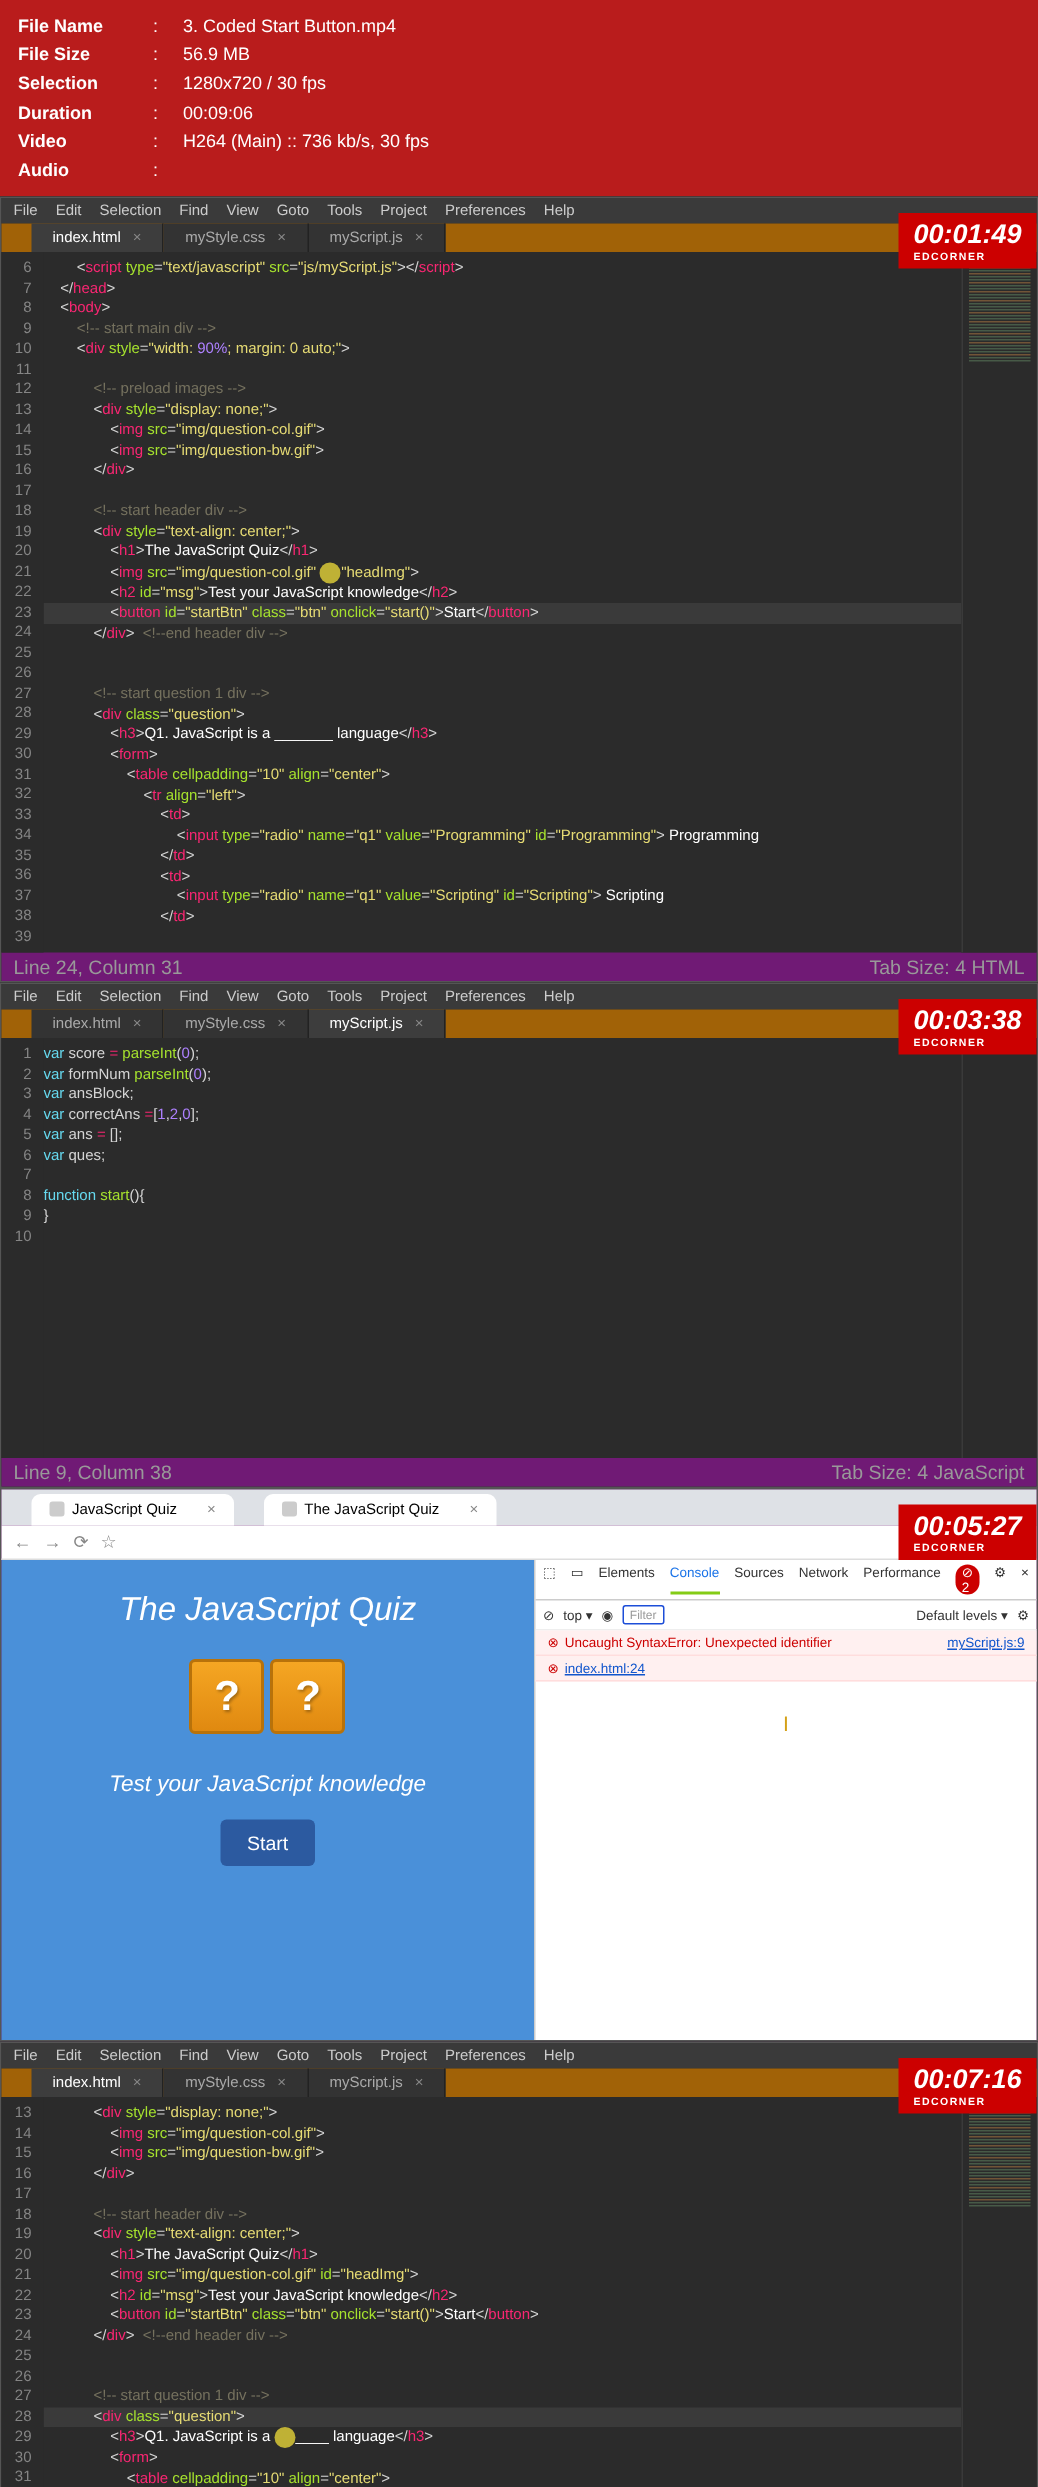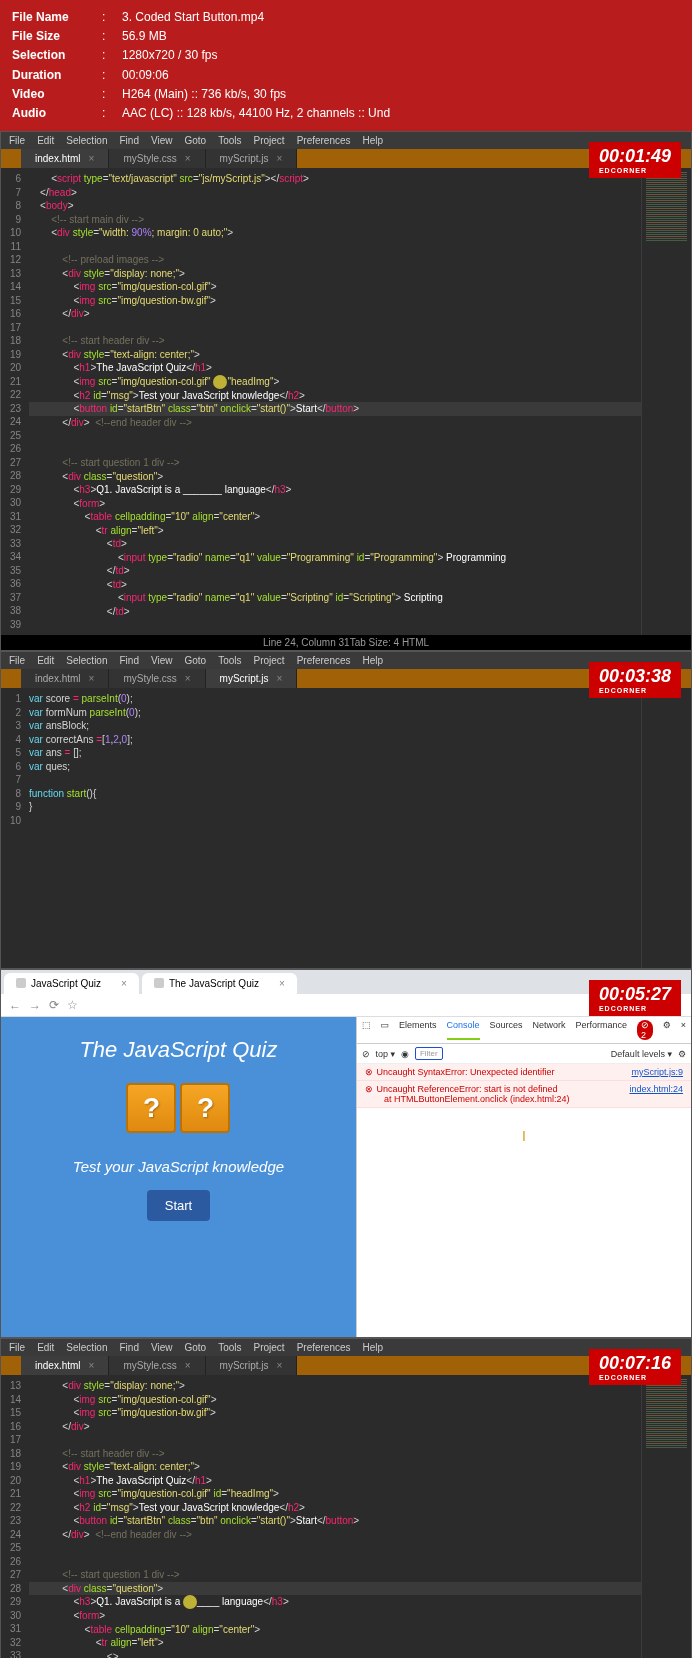--- a/index.html
+++ b/index.html
@@ -4,47 +4,47 @@
 <style>
 *{margin:0;padding:0;box-sizing:border-box;font-family:Arial,sans-serif}
 body{background:#000;width:692px}
 .meta{background:#b91c1c;color:#fff;padding:8px 12px;font-size:12px;line-height:1.6}
 .meta-row{display:flex}
 .meta-label{width:90px;font-weight:bold}
 .meta-sep{width:20px}
 .panel{position:relative;background:#2b2b2b;border:1px solid #555}
 .menubar{background:#3a3a3a;color:#ccc;font-size:10px;padding:3px 8px;display:flex;gap:12px}
 .menubar span{cursor:pointer}
-.timestamp{position:absolute;right:10px;top:10px;background:#c00;color:#fff;padding:4px 10px;font-family:'Courier New',monospace;font-size:18px;font-style:italic;font-weight:bold;z-index:10}
+.timestamp{position:absolute;right:0;top:10px;background:#c00;color:#fff;padding:4px 10px;font-family:'Courier New',monospace;font-size:18px;font-style:italic;font-weight:bold;z-index:10}
 .timestamp .brand{font-size:7px;display:block;font-style:normal;letter-spacing:1px}
 .tabs{background:#a16207;display:flex;font-size:10px;color:#aaa;padding-left:20px}
 .tab{padding:4px 14px;background:#333;border-right:1px solid #222}
 .tab.active{background:#3d3d3d;color:#fff}
 .tab .x{margin-left:8px;color:#888}
 .editor{background:#2b2b2b;display:flex;font-family:Consolas,monospace;font-size:10px;line-height:1.35}
 .gutter{background:#2b2b2b;color:#858585;text-align:right;padding:4px 8px 4px 4px;user-select:none;min-width:28px}
 .code{flex:1;padding:4px 0;color:#d4d4d4;white-space:pre;overflow:hidden}
 .minimap{width:50px;background:#2b2b2b;border-left:1px solid #3a3a3a;padding:4px}
 .mm-line{height:1px;margin-bottom:1px;background:#5a7a5a;opacity:.6}
 .mm-line.o{background:#a07040}
-.status{background:#000000;color:#999;font-size:10px;padding:2px 8px;display:flex;justify-content:center}
+.status{background:#701a75;color:#999;font-size:13px;padding:2px 8px;display:flex;justify-content:space-between}
 .hl-line{background:#3a3a3a;display:inline-block;width:100%}
 .tag{color:#f92672}
 .attr{color:#a6e22e}
 .str{color:#e6db74}
 .com{color:#75715e}
 .num{color:#ae81ff}
 .fn{color:#a6e22e}
 .var{color:#66d9ef}
 .op{color:#f92672}
 .txt{color:#fff}
 .cursor-hl{background:#ffeb3b;border-radius:50%;display:inline-block;width:14px;height:14px;vertical-align:middle;opacity:.7}
 .browser{background:#701a75}
 .chrome-tabs{background:#dee1e6;display:flex;font-size:10px;padding-top:3px}
-.chrome-tab{background:#fff;padding:5px 12px;border-radius:6px 6px 0 0;display:flex;align-items:flex-start;gap:5px;margin-left:3px}
+.chrome-tab{background:#fff;padding:5px 12px;border-radius:6px 6px 0 0;display:flex;align-items:flex-start;gap:5px;margin-left:20px}
 .chrome-tab .fav{width:10px;height:10px;background:#ccc;border-radius:2px}
 .addr-bar{background:#fff;padding:4px 8px;display:flex;align-items:center;gap:8px;font-size:10px;color:#555;border-bottom:1px solid #ddd}
 .addr-input{flex:1;background:#f1f3f4;border-radius:12px;padding:3px 10px}
 .browser-body{display:flex;height:320px}
 .quiz-area{flex:1;background:#4a90d9;color:#fff;text-align:center;padding:20px;font-family:Georgia,serif}
 .quiz-title{font-style:italic;font-size:22px;margin-bottom:20px}
 .quiz-boxes{display:flex;justify-content:center;gap:4px;margin-bottom:25px}
 .qbox{width:50px;height:50px;background:linear-gradient(#f5a623,#e08910);border:2px solid #b8720a;border-radius:4px;display:flex;align-items:center;justify-content:center;font-size:28px;font-weight:bold;color:#fff;text-shadow:1px 1px 2px rgba(0,0,0,.3)}
 .quiz-sub{font-style:italic;font-size:15px;margin-bottom:15px}
 .start-btn{background:#2c5aa0;color:#fff;border:none;padding:8px 18px;border-radius:4px;font-size:13px;cursor:pointer}
@@ -85,21 +85,20 @@
       <div>00:09:06</div>
     </div>
   <div class="meta-row">
       <div class="meta-label">Video</div>
       <div class="meta-sep">:</div>
       <div>H264 (Main) :: 736 kb/s, 30 fps</div>
     </div>
   <div class="meta-row">
       <div class="meta-label">Audio</div>
       <div class="meta-sep">:</div>
-      <div>AAC (LC) :: 128 kb/s, 44100 Hz, 2 channels :: Und</div>
     </div>
 </div>
 
 <div class="panel">
   <div class="timestamp"><span>00:01:49</span><span class="brand">EDCORNER</span></div>
   <div class="menubar">
     <span>File</span>
     <span>Edit</span>
     <span>Selection</span>
     <span>Find</span>
@@ -219,20 +218,24 @@
 <span class="var">var</span> formNum <span class="fn">parseInt</span>(<span class="num">0</span>);
 <span class="var">var</span> ansBlock;
 <span class="var">var</span> correctAns <span class="op">=</span>[<span class="num">1</span>,<span class="num">2</span>,<span class="num">0</span>];
 <span class="var">var</span> ans <span class="op">=</span> [];
 <span class="var">var</span> ques;
 
 <span class="var">function</span> <span class="fn">start</span>(){
 }</div>
     <div class="minimap"></div>
   </div>
+  <div class="status">
+      <span>Line 9, Column 38</span>
+      <span>Tab Size: 4        JavaScript</span>
+    </div>
 </div>
 
 <div class="panel browser">
   <div class="timestamp"><span>00:05:27</span><span class="brand">EDCORNER</span></div>
   <div class="chrome-tabs">
     <div class="chrome-tab">
         <span class="fav"></span>
         <span>JavaScript Quiz</span>
         <span style="margin-left:15px;color:#888">×</span>
       </div>
@@ -279,21 +282,20 @@
         <span style="margin-left:auto"><span>Default levels</span> ▾</span>
         <span>⚙</span>
       </div>
       <div class="dt-err">
         <span class="dt-err-ico">⊗</span>
         <span class="dt-err-txt">Uncaught SyntaxError: Unexpected identifier</span>
         <span class="dt-err-src">myScript.js:9</span>
       </div>
       <div class="dt-err">
         <span class="dt-err-ico">⊗</span>
-        <span class="dt-err-txt"><span>Uncaught ReferenceError: start is not defined</span><br>&nbsp;&nbsp;&nbsp;<span>at HTMLButtonElement.onclick (index.html:24)</span></span>
         <span class="dt-err-src">index.html:24</span>
       </div>
       <div style="text-align:center;padding:20px"><span class="cursor-y">I</span></div>
     </div>
   </div>
 </div>
 
 <div class="panel">
   <div class="timestamp"><span>00:07:16</span><span class="brand">EDCORNER</span></div>
   <div class="menubar">

